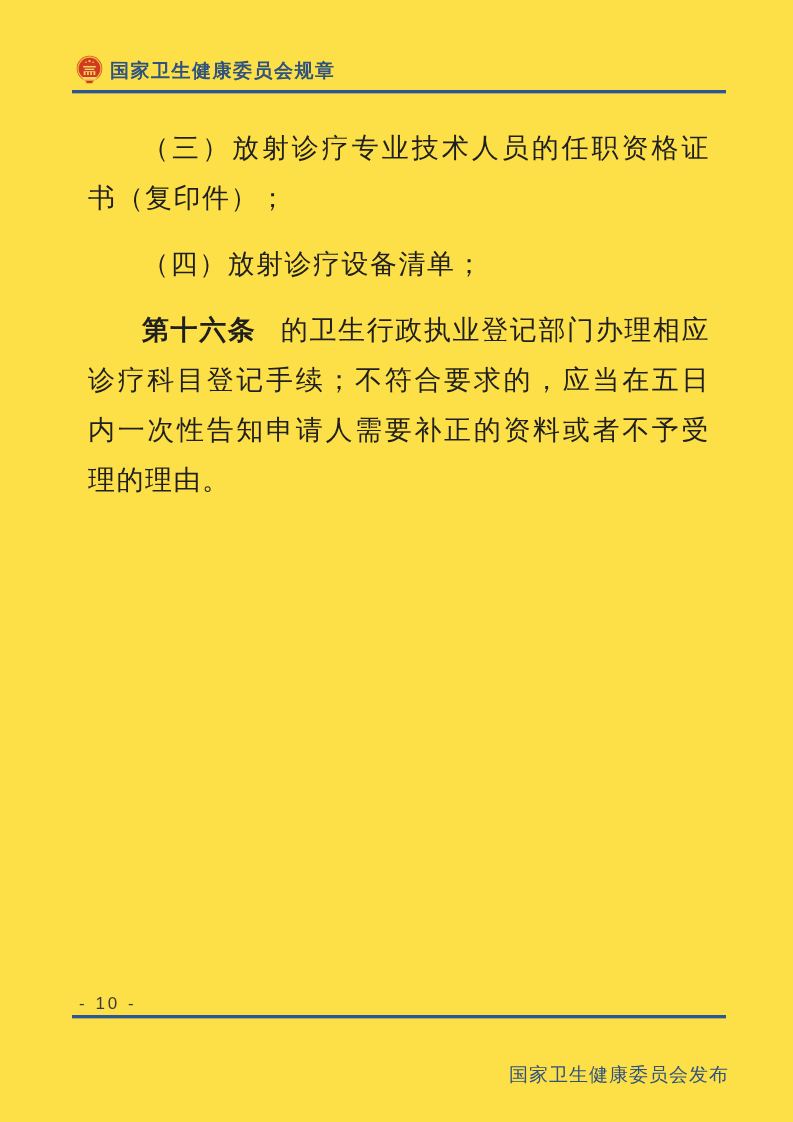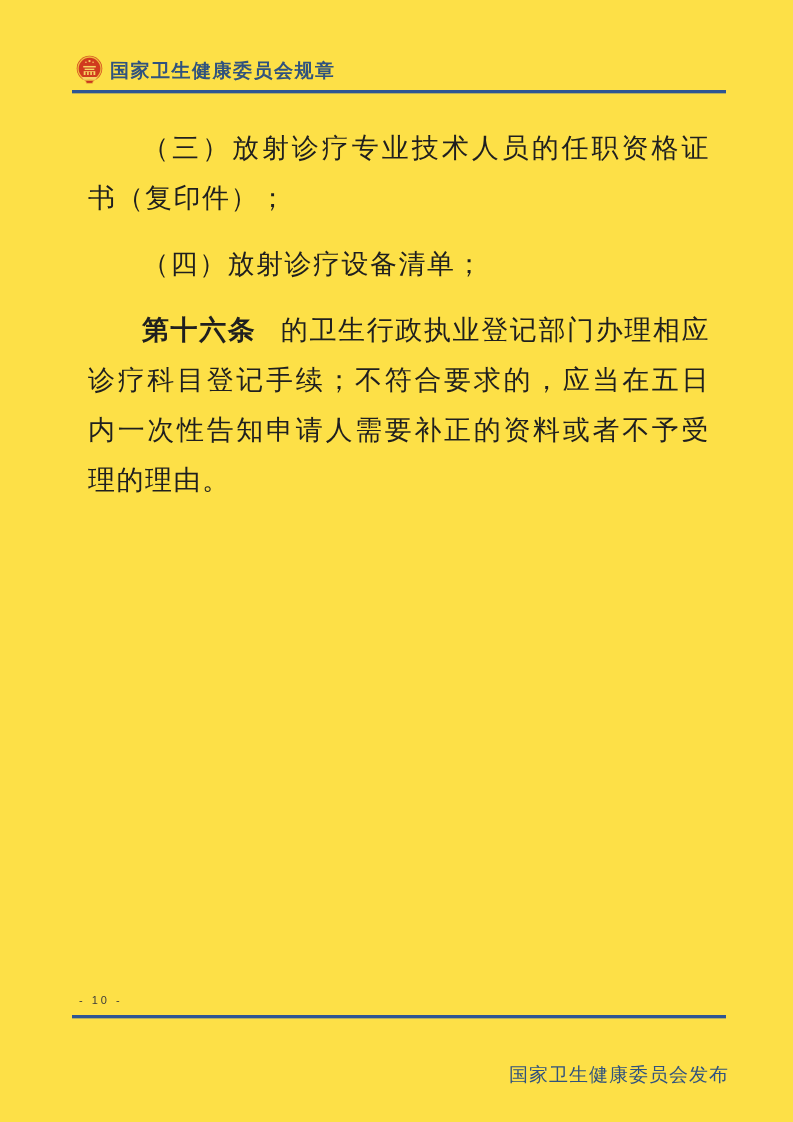--- a/index.html
+++ b/index.html
@@ -64,21 +64,21 @@
   .article-lead {
     font-family: "Liberation Sans", "DejaVu Sans", sans-serif;
     font-weight: bold;
     margin-right: 0.9em;
   }
   
   .page-number {
     position: absolute;
     left: 79px;
     top: 994px;
-    font-size: 11px;
+    font-size: 17px;
     color: #3a3a3a;
     letter-spacing: 3px;
     font-family: "Liberation Sans", "DejaVu Sans", sans-serif;
     white-space: nowrap;
   }
   .publisher {
     position: absolute;
     right: 64px;
     top: 1062px;
     font-size: 19px;

